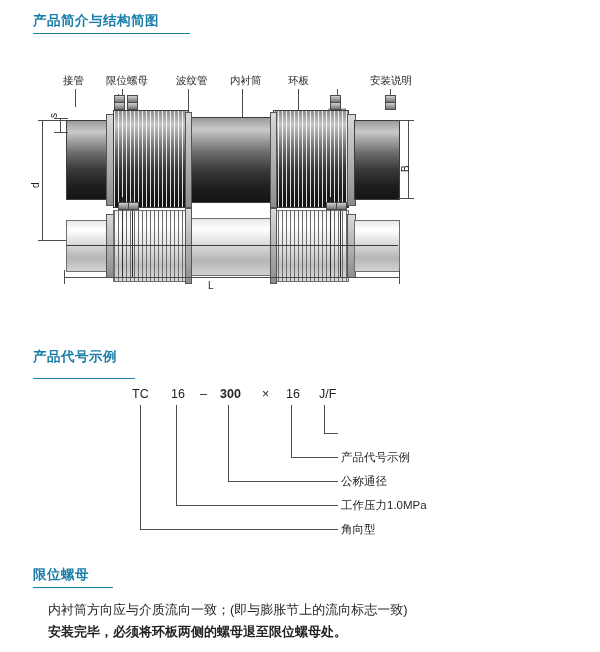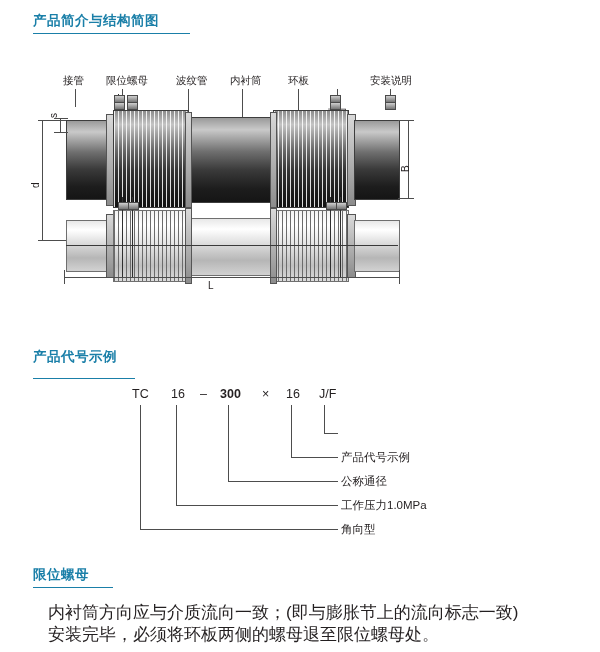--- a/index.html
+++ b/index.html
@@ -139,26 +139,26 @@
     color: #231f20;
   }
 
   
   #sec3-title { left: 33px; top: 566px; }
   #sec3-rule  { left: 33px; top: 587px; width: 80px; }
 
   .note {
     position: absolute;
     left: 48px;
-    font-size: 17px;
+    font-size: 13px;
     color: #231f20;
     white-space: nowrap;
   }
   #note1 { top: 601px; }
-  #note2 { top: 623px; }
+  #note2 { top: 623px; font-weight: bold; }
 </style>
 </head>
 <body>
 
 <div class="section-title" id="sec1-title">产品简介与结构简图</div>
 <div class="title-underline" id="sec1-rule"></div>
 
 <div id="diagram">
 
   <div class="dlabel" style="left:33px; top:12px;">接管</div>

